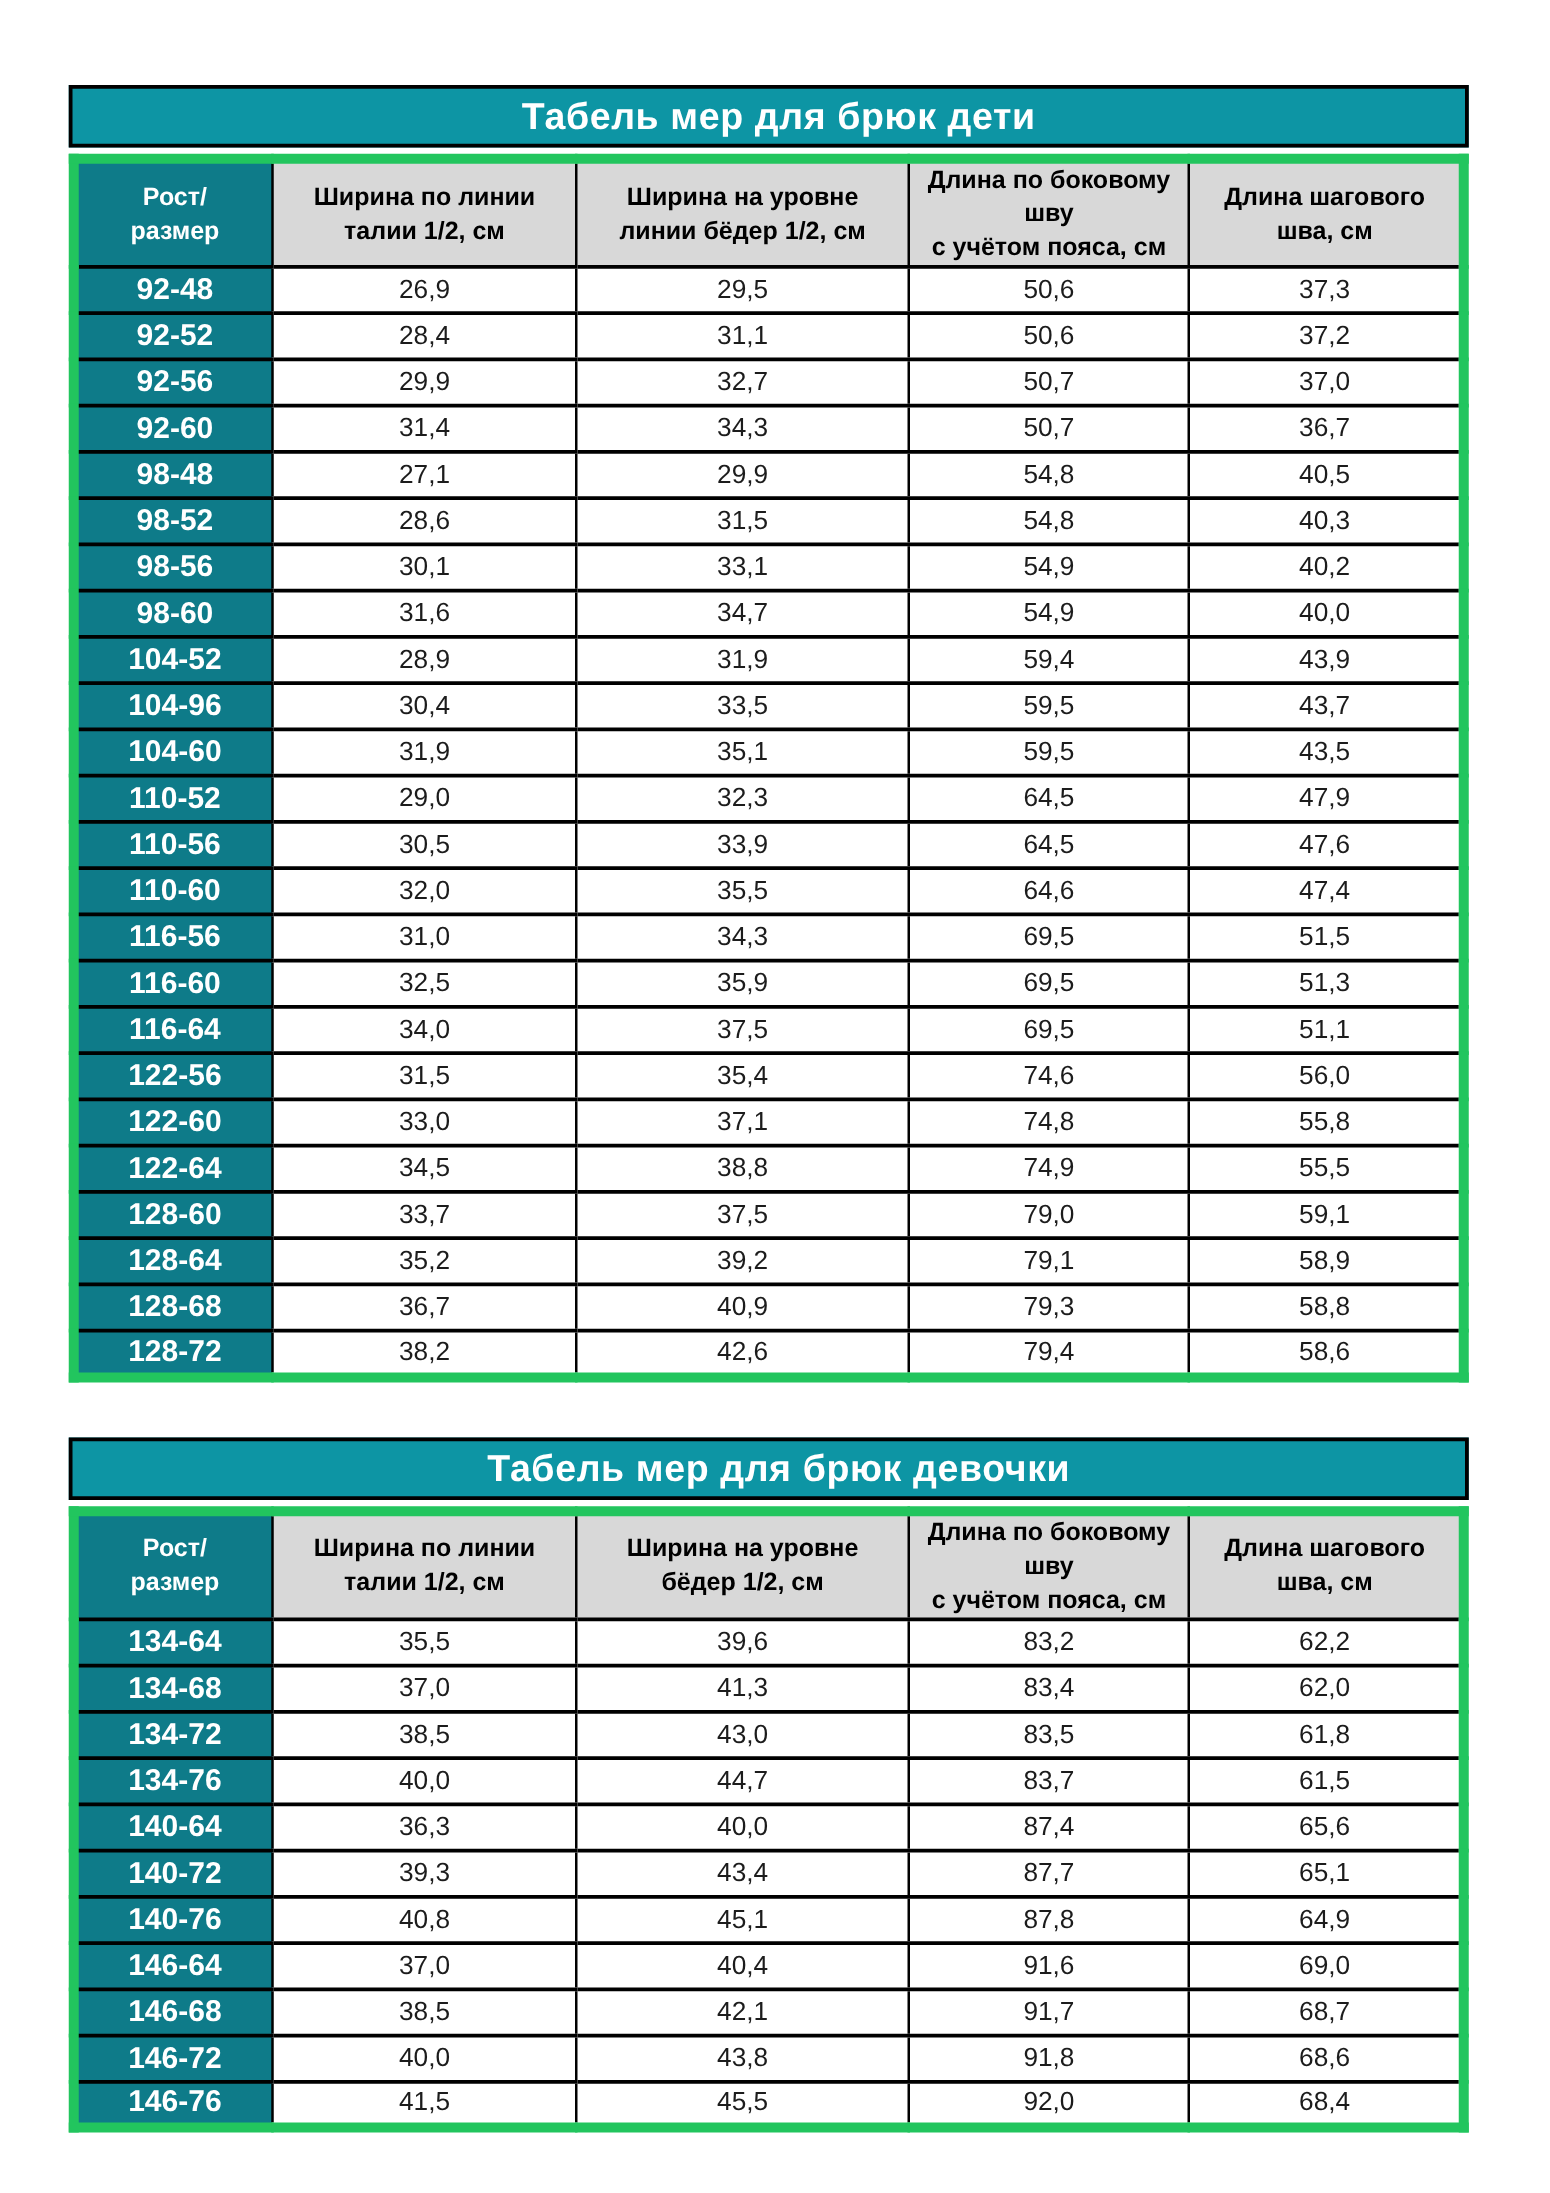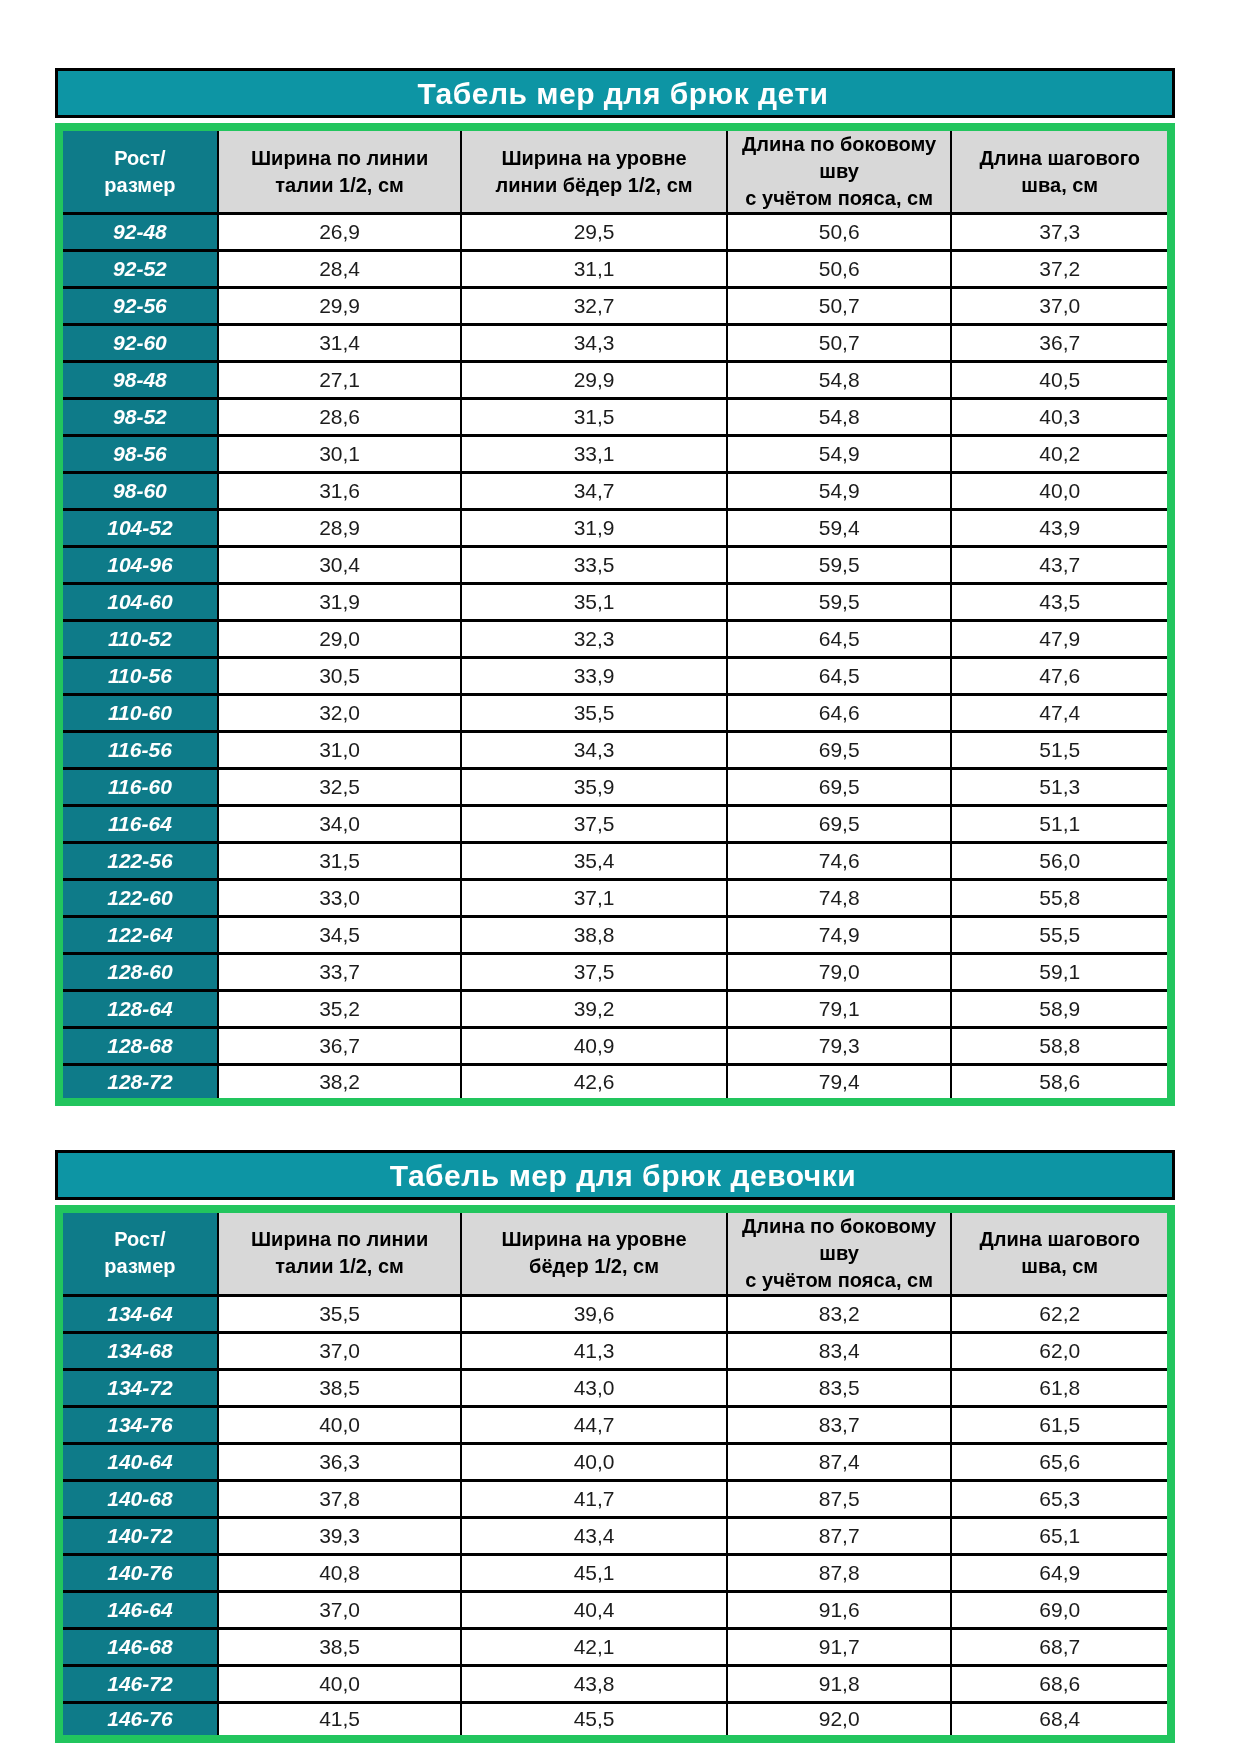--- a/index.html
+++ b/index.html
@@ -53,22 +53,21 @@
   thead th.c3{width:254px;}
   thead th.c4{width:215px;}
   thead th.c5{width:210px;}
   thead th.lab, tbody th{
     background:#0E7B89;
     color:#ffffff;
   }
   tbody tr{height:37px;}
   tbody th{
     font-weight:bold;
-    font-size:21px;
-    font-style:italic;
+    font-size:24px;
   }
   tbody td{
     font-size:21px;
     color:#1c1c1c;
     background:#ffffff;
   }
 </style>
 </head>
 <body>
 
@@ -309,27 +308,20 @@
             <td>61,5</td>
           </tr>
           <tr>
             <th>140-64</th>
             <td>36,3</td>
             <td>40,0</td>
             <td>87,4</td>
             <td>65,6</td>
           </tr>
           <tr>
-            <th>140-68</th>
-            <td>37,8</td>
-            <td>41,7</td>
-            <td>87,5</td>
-            <td>65,3</td>
-          </tr>
-          <tr>
             <th>140-72</th>
             <td>39,3</td>
             <td>43,4</td>
             <td>87,7</td>
             <td>65,1</td>
           </tr>
           <tr>
             <th>140-76</th>
             <td>40,8</td>
             <td>45,1</td>

